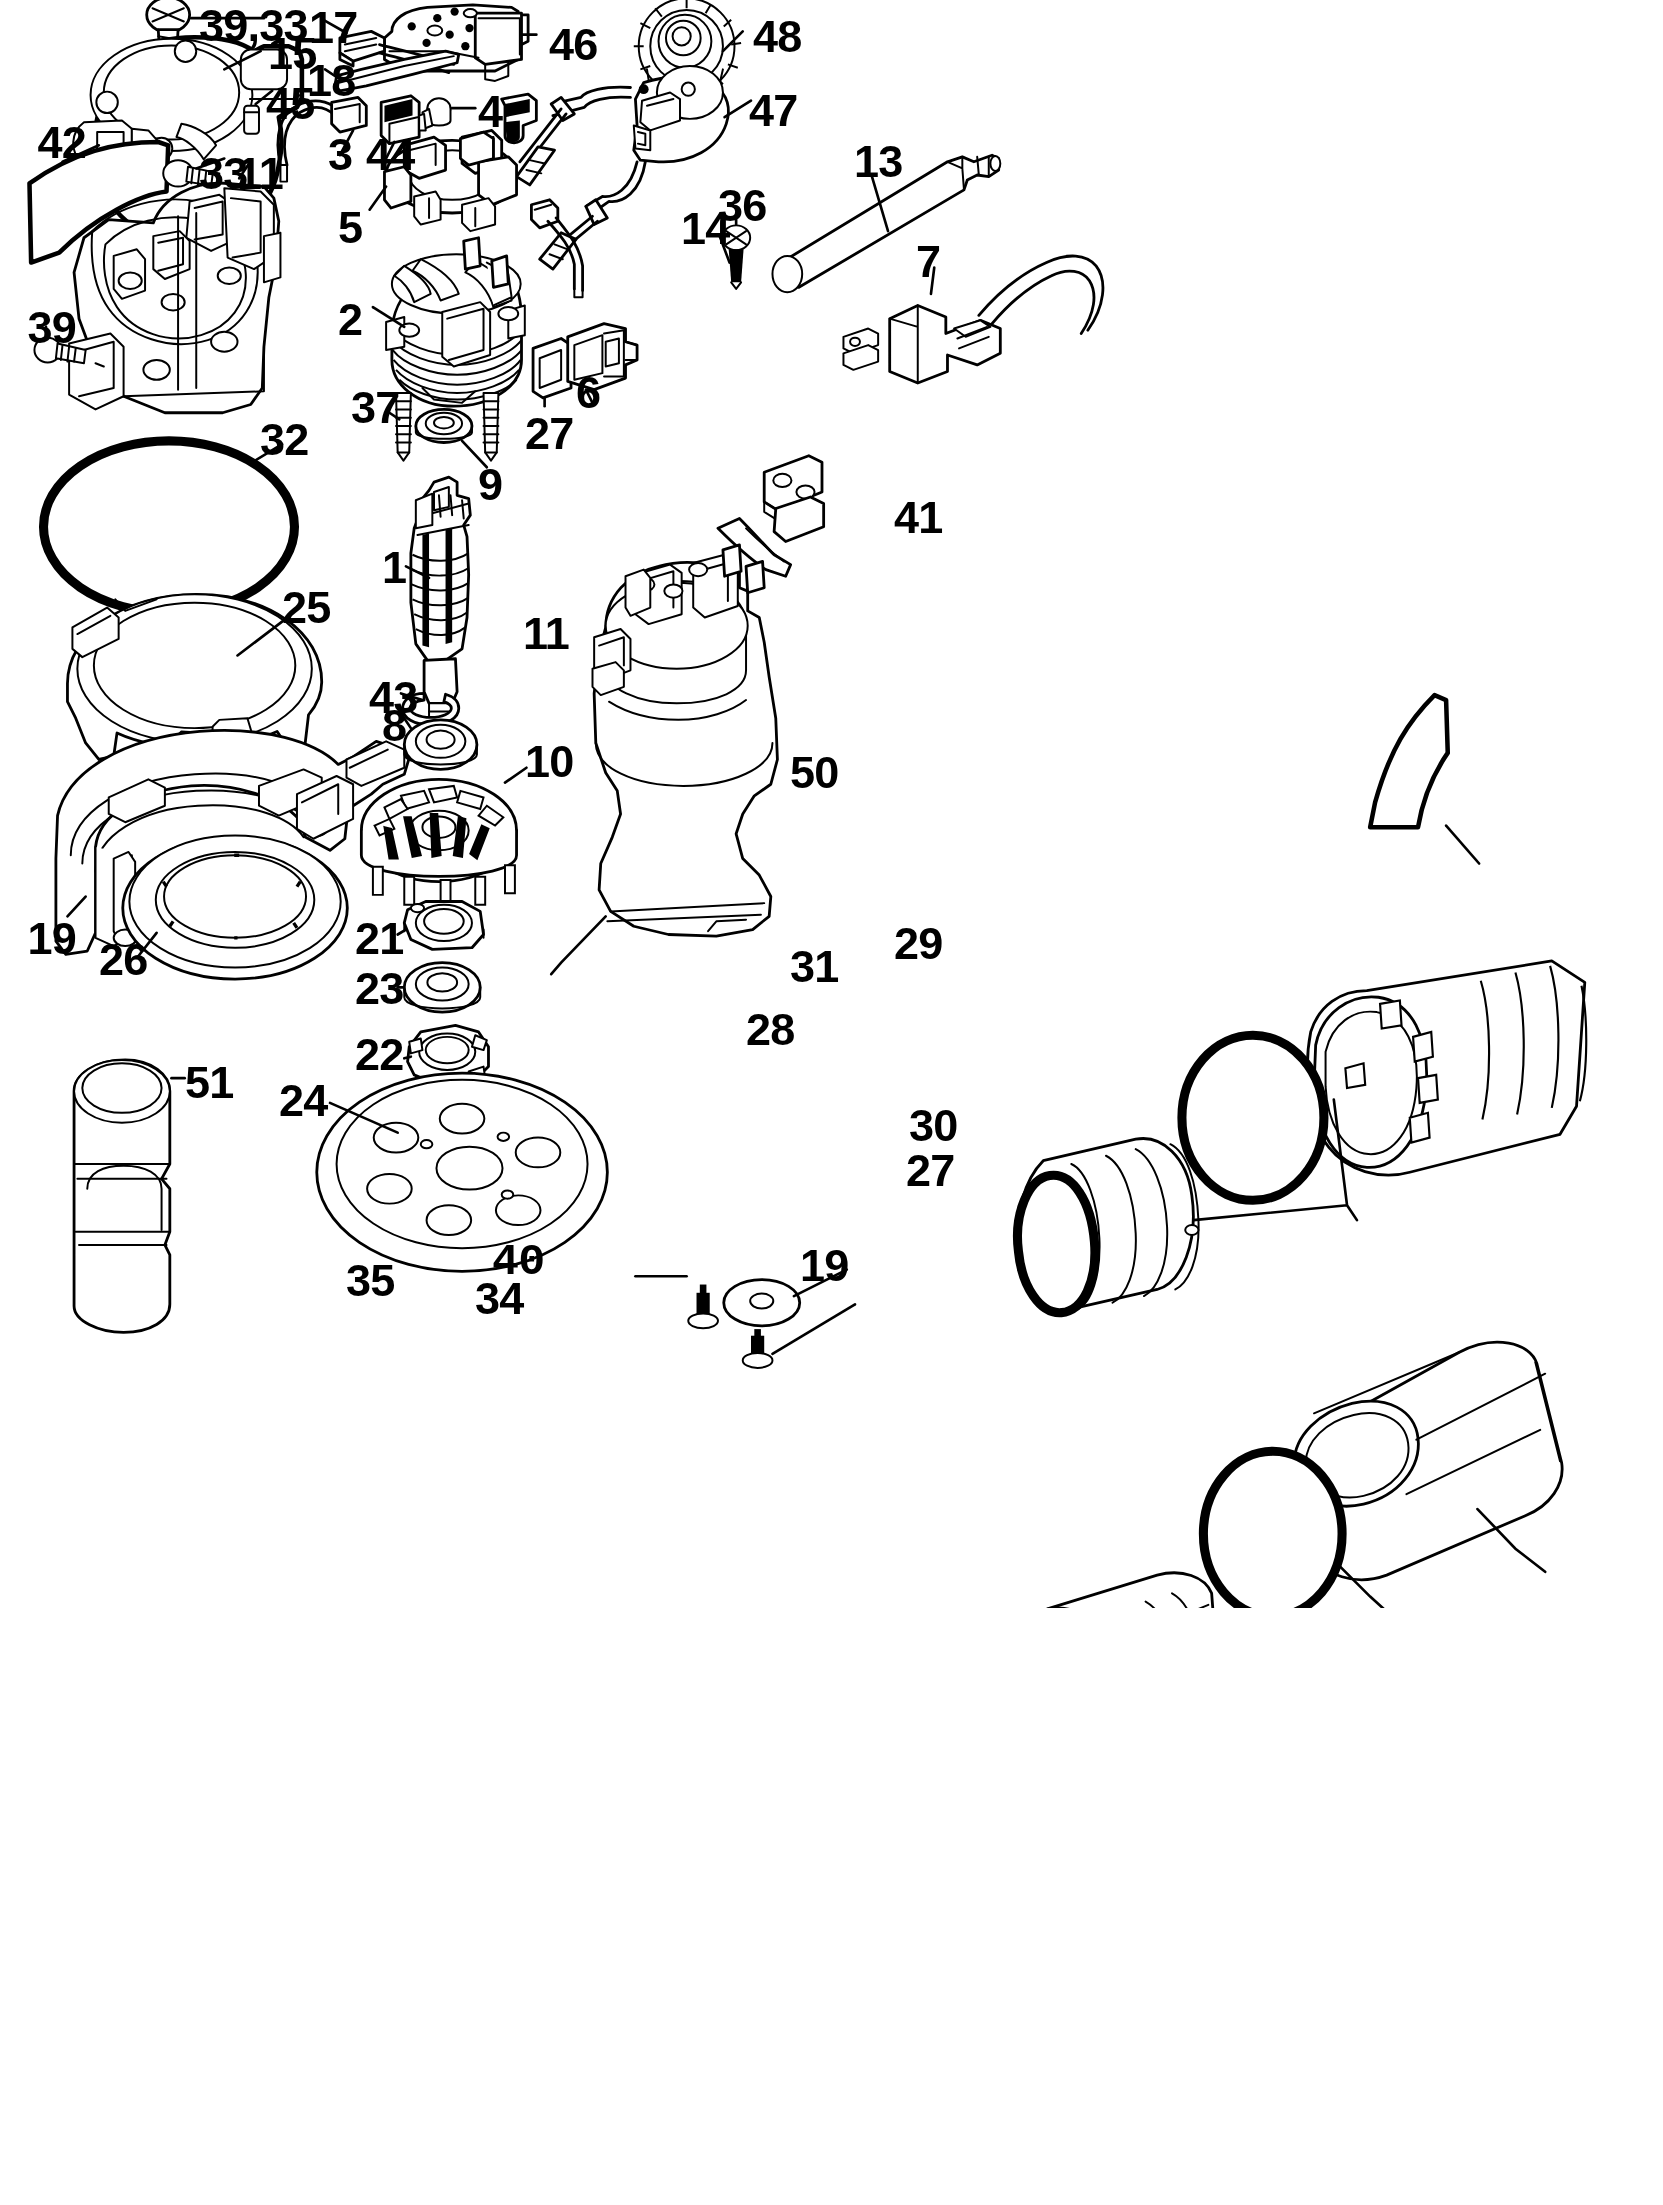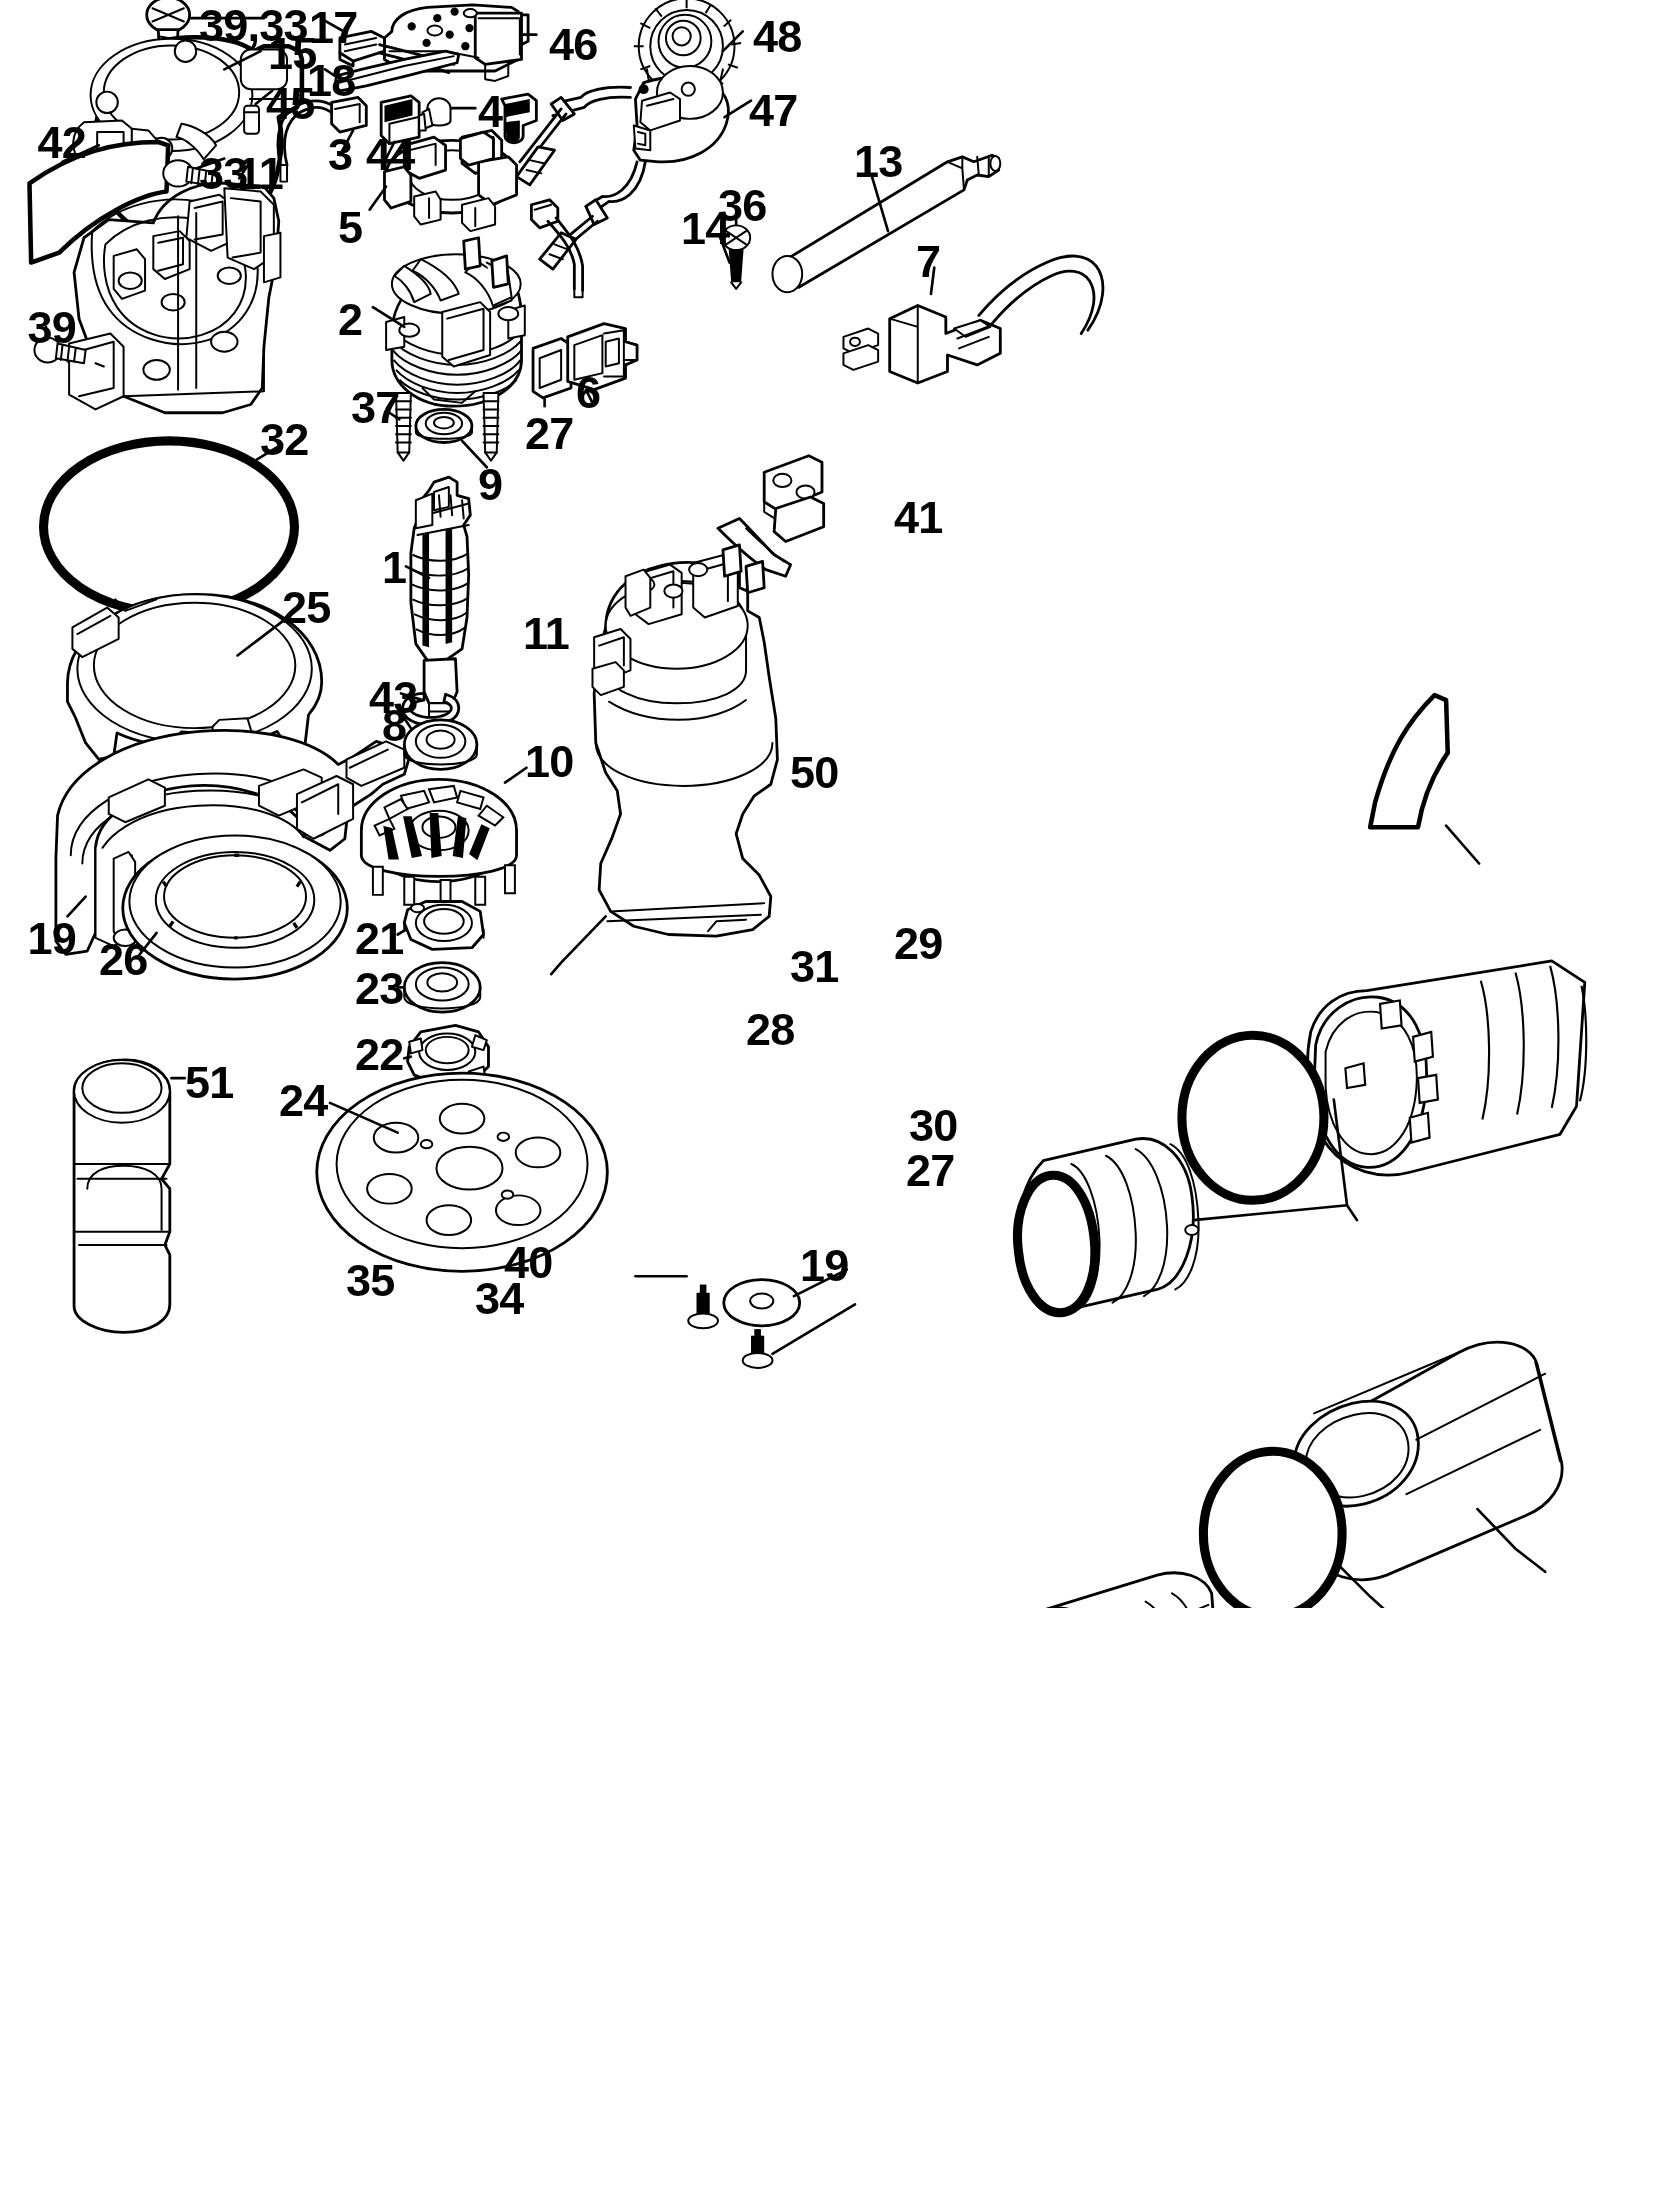--- a/index.html
+++ b/index.html
@@ -761,17 +761,17 @@
 <div class="callout" style="left:774px;  top:944px;">31</div>
 <div class="callout" style="left:339px;  top:966px;">23</div>
 <div class="callout" style="left:730px;  top:1007px;">28</div>
 <div class="callout" style="left:339px;  top:1032px;text-align:center;">22</div>
 <div class="callout" style="left:169px;  top:1060px;">51</div>
 <div class="callout" style="left:263px;  top:1078px;">24</div>
 <div class="callout" style="left:893px; top:1103px;">30</div>
 <div class="callout" style="left:890px; top:1148px;">27</div>
 <div class="callout" style="left:784px; top:1243px;">19</div>
 <div class="callout" style="left:330px;  top:1258px;">35</div>
-<div class="callout" style="left:488px;  top:1240px;">40</div>
+<div class="callout" style="left:476px;  top:1240px;font-family:Liberation Mono, monospace;">40</div>
 <div class="callout" style="left:459px;  top:1276px;">34</div>
 
 </div>
 
 
 </body></html>

